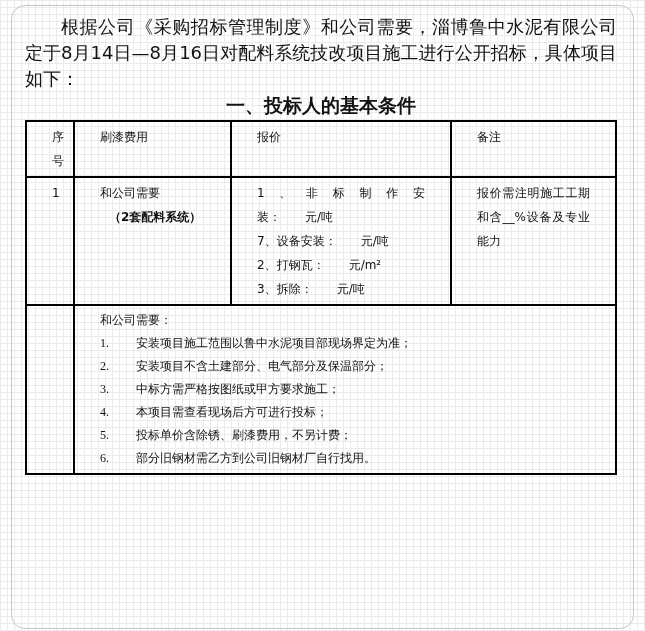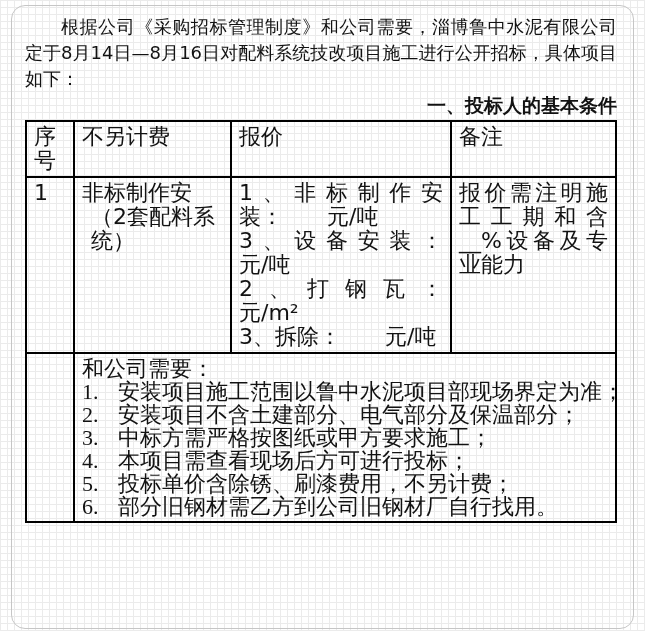--- a/index.html
+++ b/index.html
@@ -32,40 +32,40 @@
     font-size: 18px;
     line-height: 26px;
     text-align: justify;
   }
   .para { text-align: justify; }
   .indent { text-indent: 2em; }
   .heading {
     font-weight: bold;
     font-size: 19px;
     line-height: 26px;
-    text-align: right;
+    text-align: center;
   }
   table.projects {
     width: 590px;
     margin-top: 2px;
     border-collapse: collapse;
     table-layout: fixed;
   }
   table.projects th, table.projects td {
     border: 2px solid #000000;
     vertical-align: top;
     text-align: left;
     font-weight: normal;
-    font-size: 22px;
-    padding: 3px 7px;
+    font-size: 12px;
+    padding: 3px 25px;
   }
   tr.header-row th { line-height: 24px; height: 52px; }
   tr.project-row td { line-height: 24px; height: 126px; }
   tr.notes-row td { line-height: 23px; height: 167px; }
-  .name-line2 { padding-left: 9px; }
+  .name-line2 { padding-left: 9px; font-weight: bold; }
   .qline { text-align: justify; }
   .qline.stretch { text-align: justify; text-align-last: justify; }
   .remark-text { text-align: justify; }
   .note-item { white-space: nowrap; font-family: Liberation Serif, serif; }
   .note-num { display: inline-block; width: 36px; }
 </style>
 </head>
 <body>
 
 <div class="canvas">
@@ -82,34 +82,34 @@
     <table class="projects">
       <colgroup>
         <col style="width:48px">
         <col style="width:157px">
         <col style="width:220px">
         <col style="width:165px">
       </colgroup>
       <tbody>
           <tr class="header-row">
         <th>序号</th>
-        <th>不另计费</th>
+        <th>刷漆费用</th>
         <th>报价</th>
         <th>备注</th>
       </tr>
       <tr class="project-row">
         <td>1</td>
         <td>
-          <div>非标制作安</div>
+          <div>和公司需要</div>
           <div class="name-line2">（2套配料系统）</div>
         </td>
         <td>
           <div class="qline stretch">1、非标制作安</div>
           <div class="qline">装：　　元/吨</div>
-          <div class="qline">3、设备安装：　　元/吨</div>
+          <div class="qline">7、设备安装：　　元/吨</div>
           <div class="qline">2、打钢瓦：　　元/m²</div>
           <div class="qline">3、拆除：　　元/吨</div>
         </td>
         <td>
           <div class="remark-text">报价需注明施工工期和含__%设备及专业能力</div>
         </td>
       </tr>
       <tr class="notes-row">
         <td></td>
         <td colspan="3">

